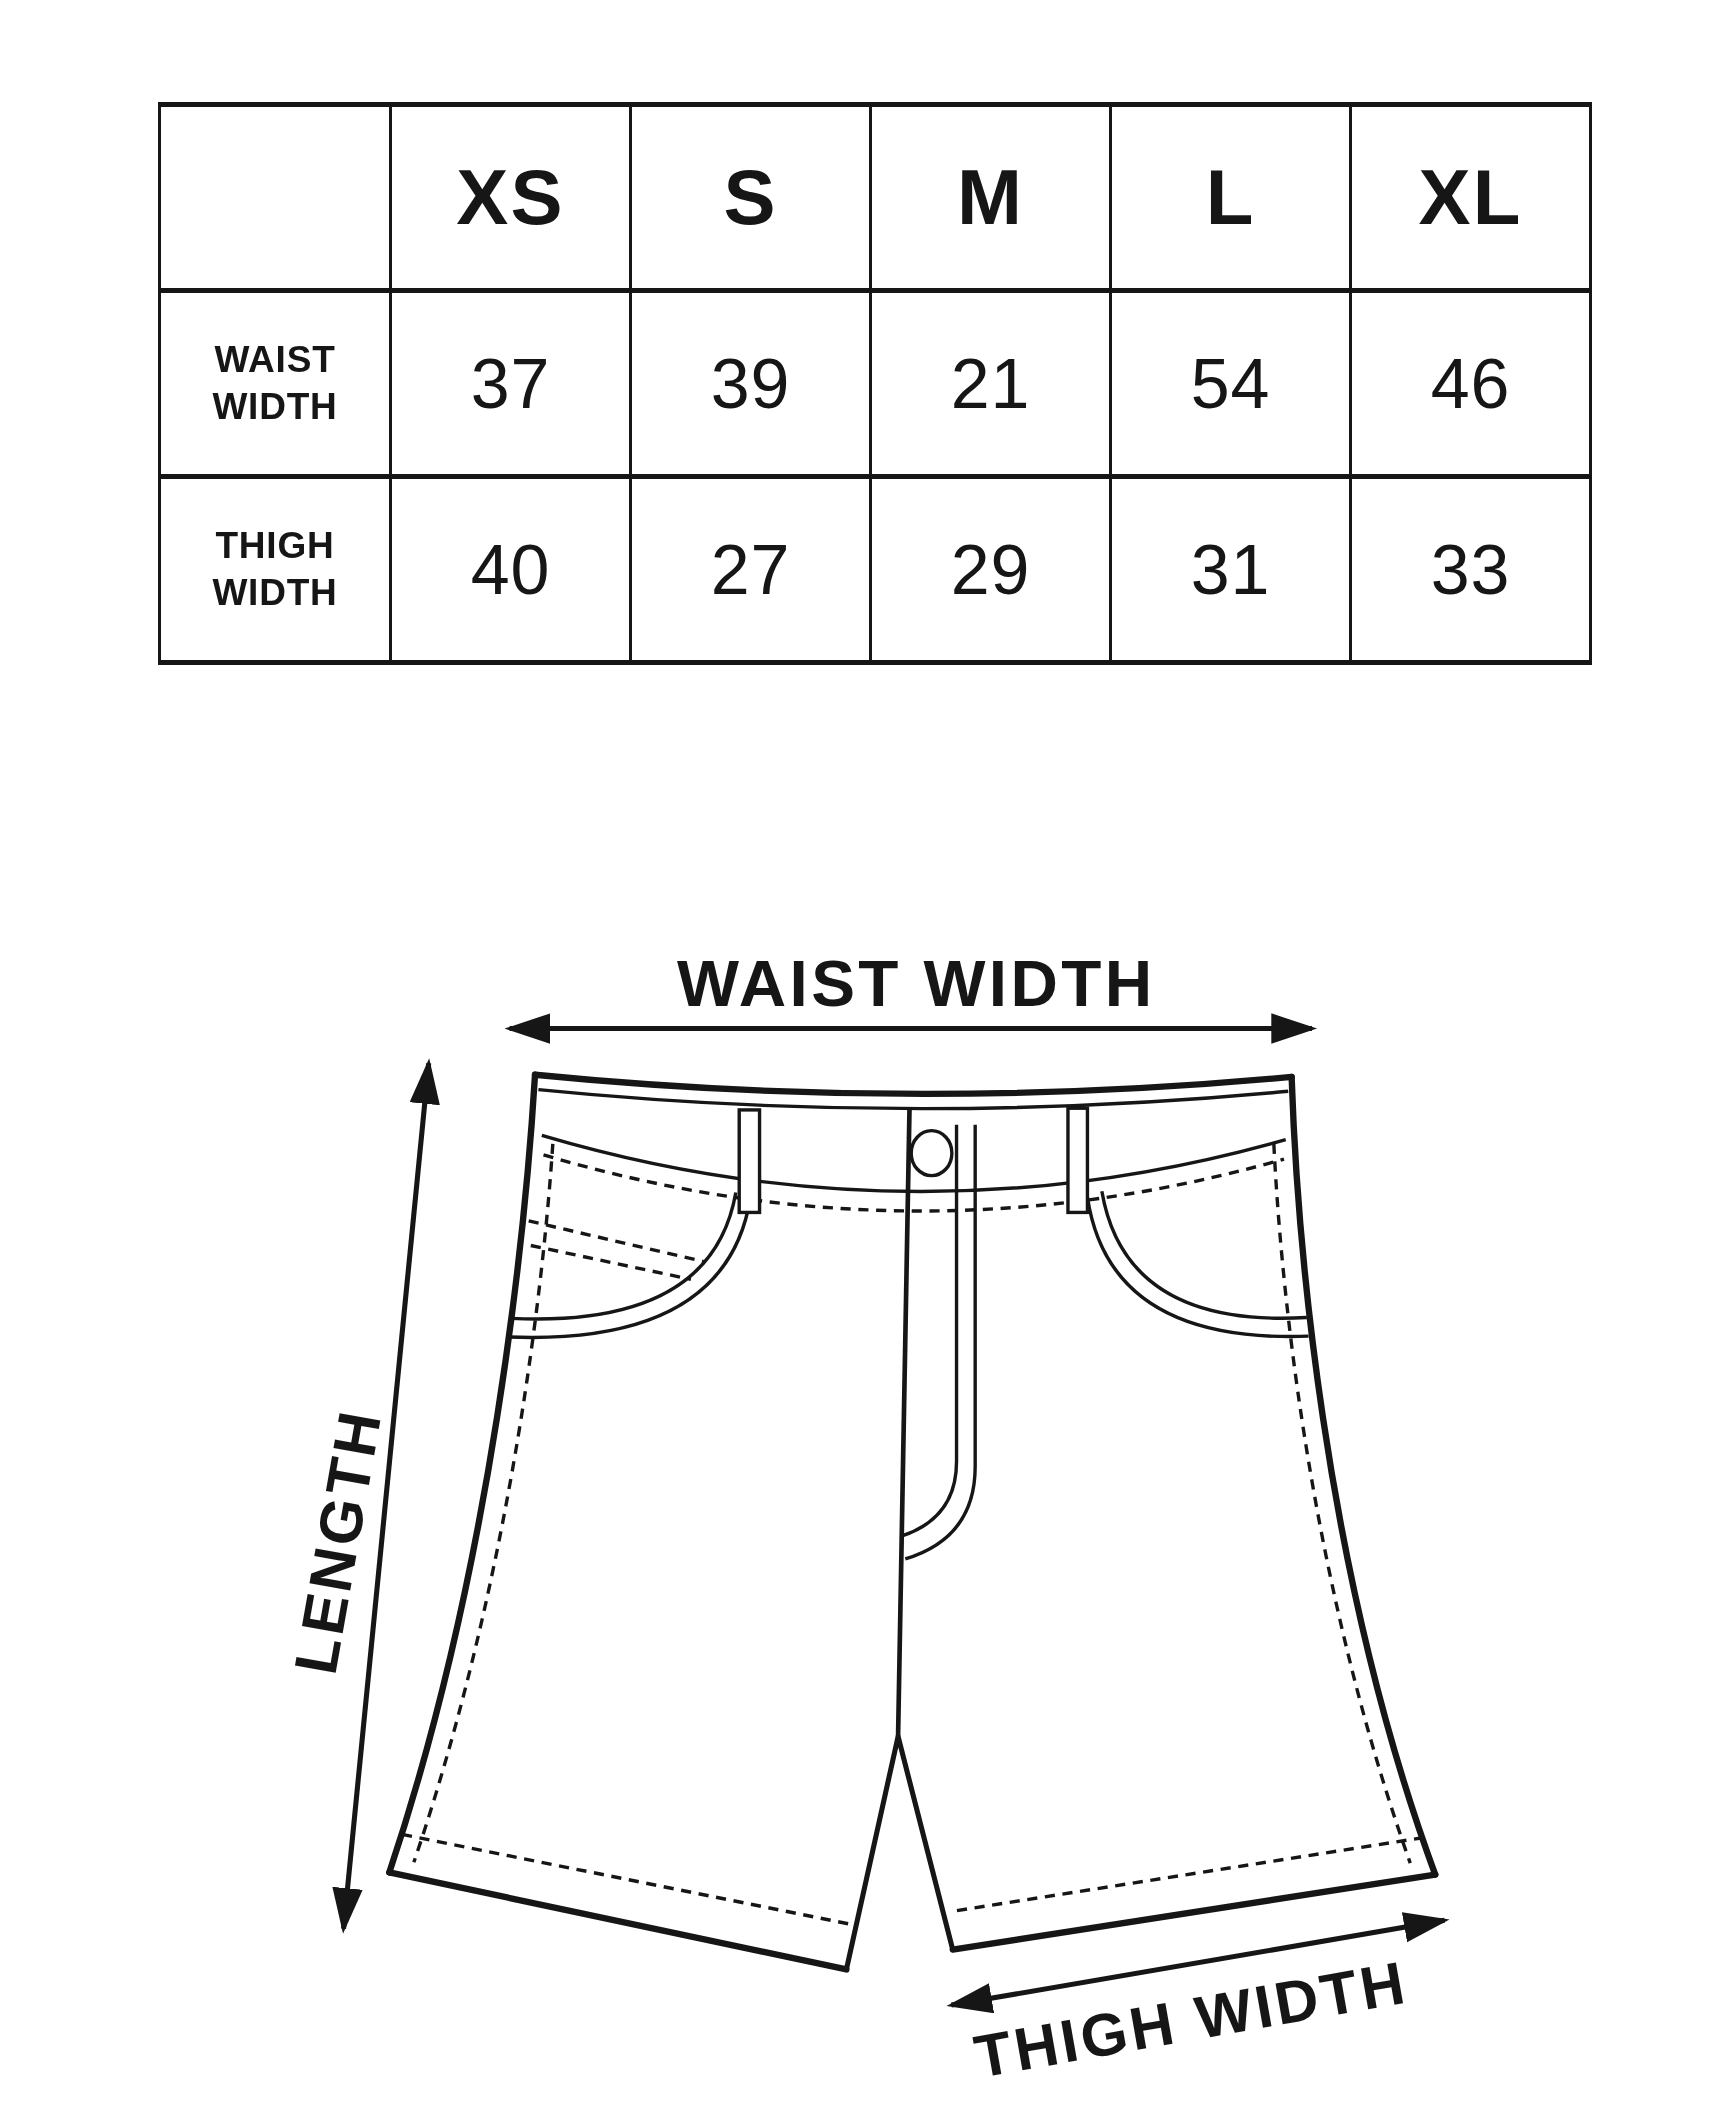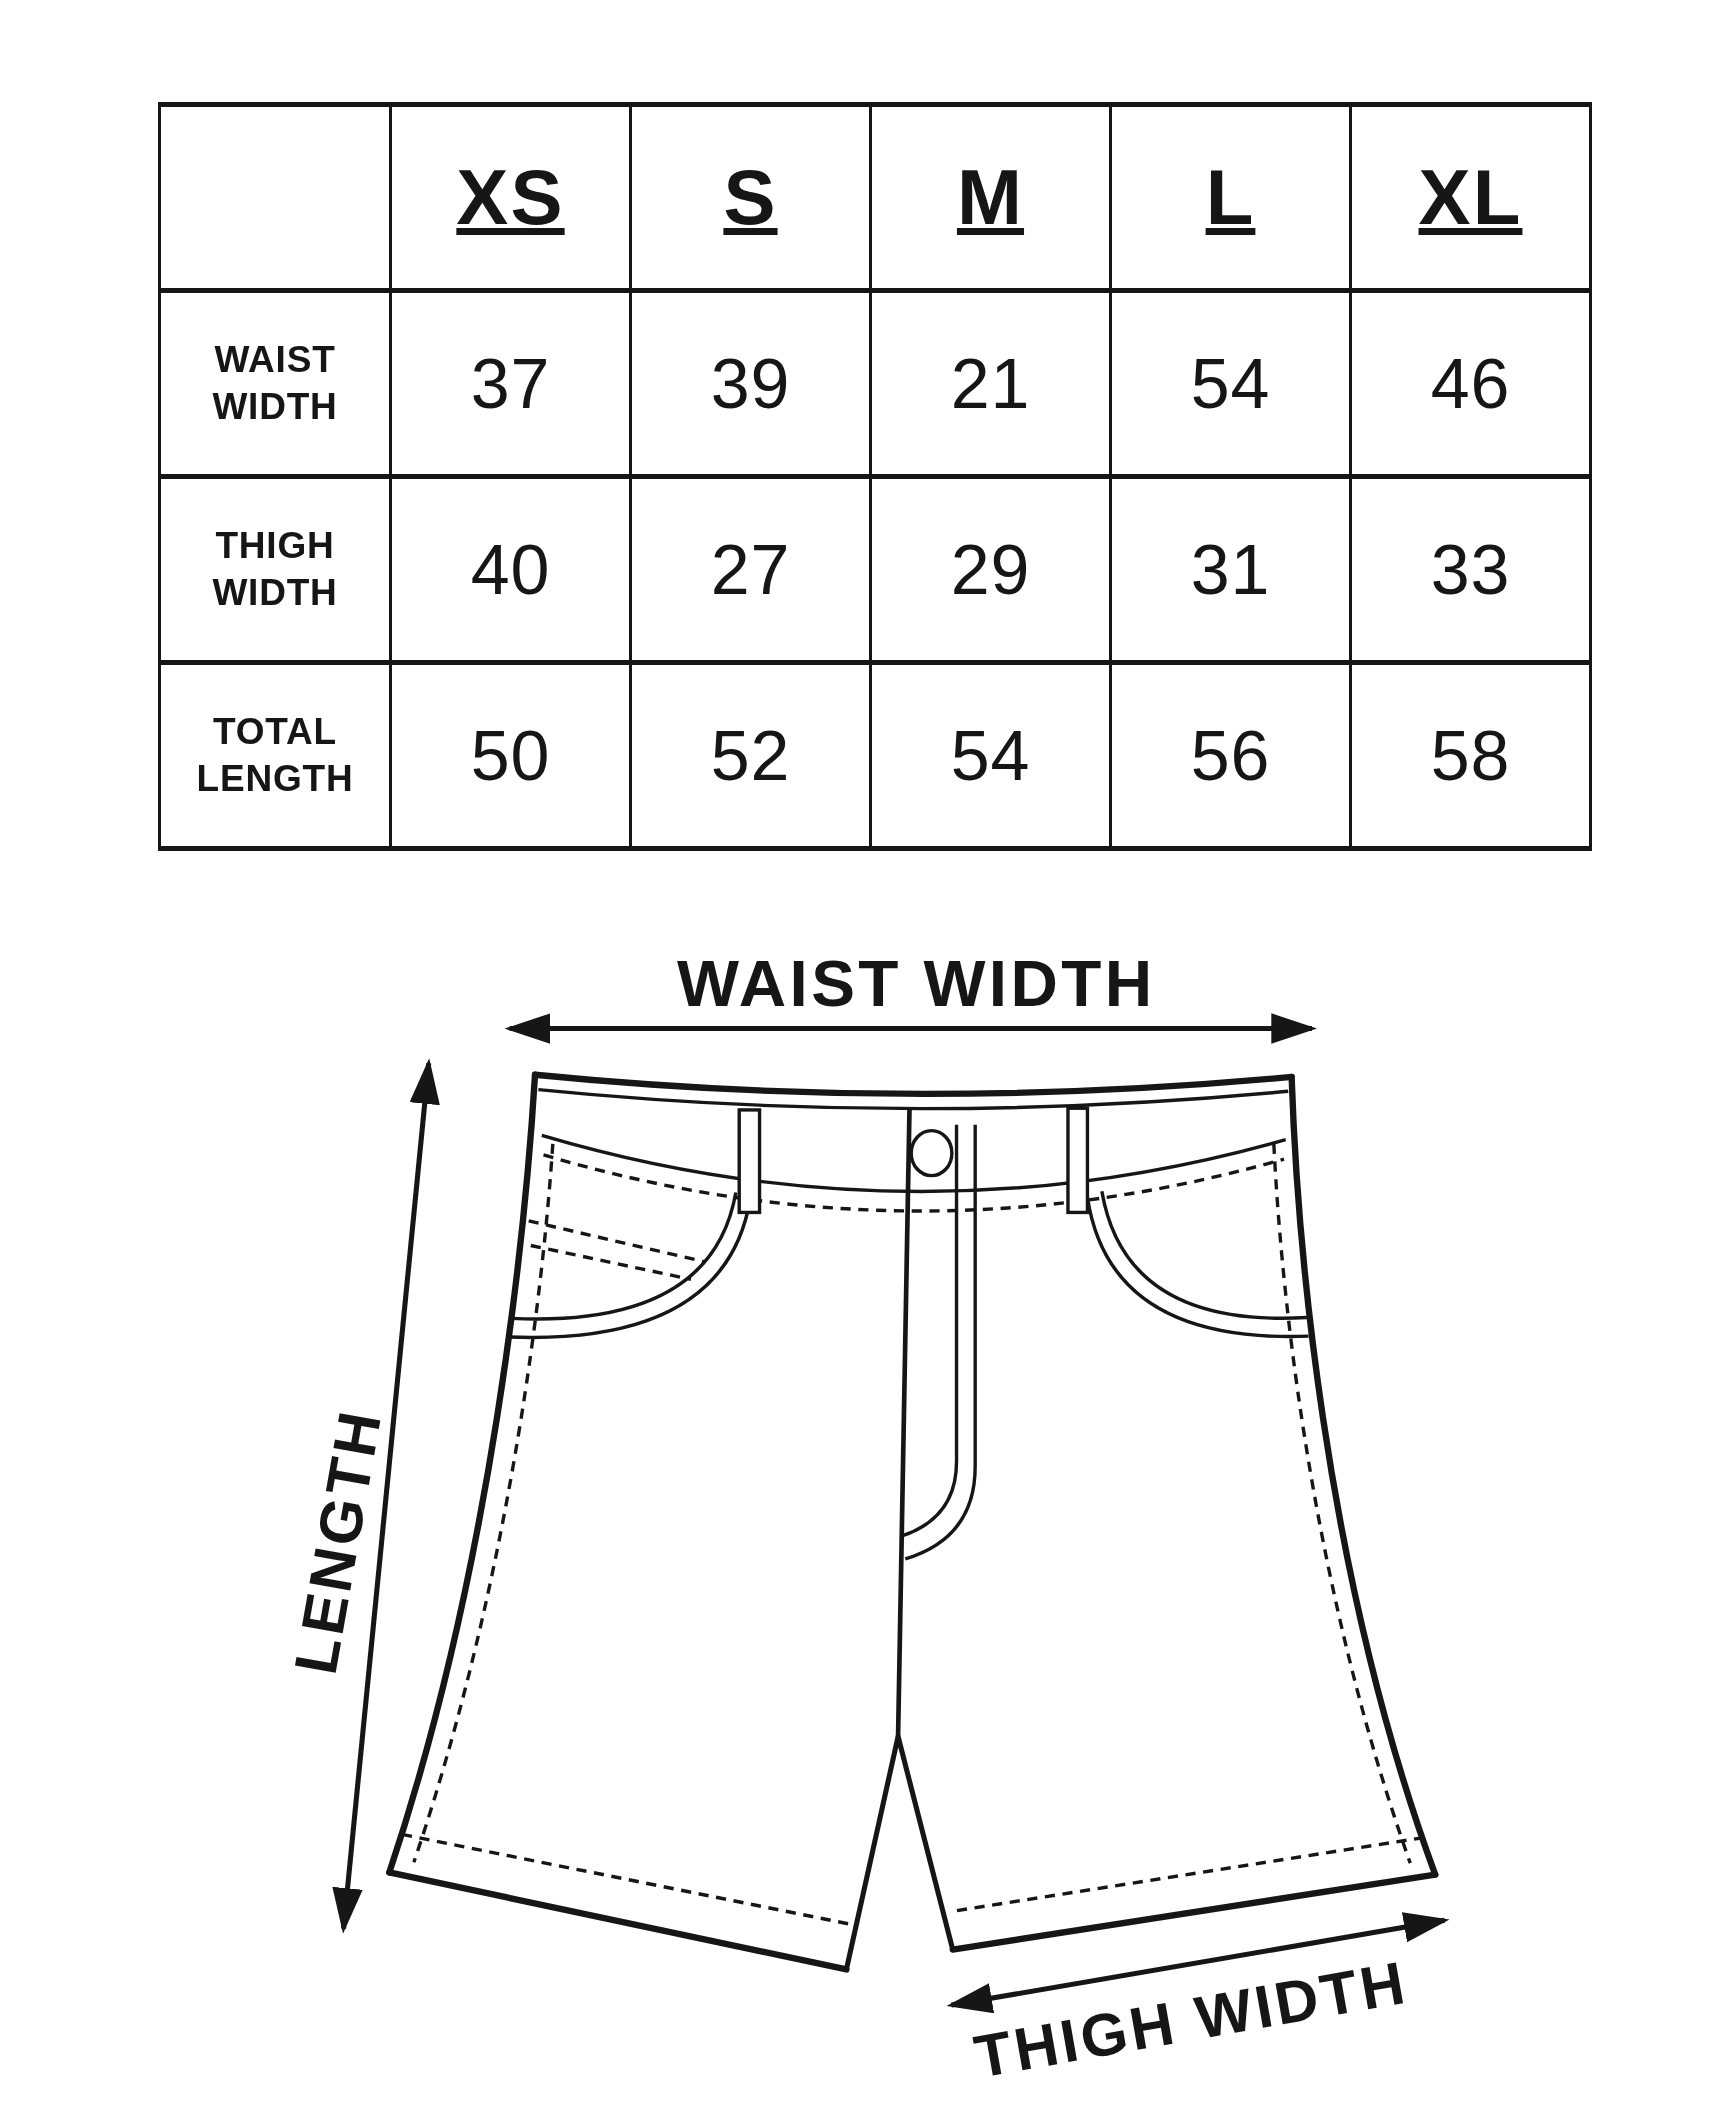--- a/index.html
+++ b/index.html
@@ -11,21 +11,21 @@
   table.size-chart{
     position:absolute;left:158px;top:102px;
     border-collapse:collapse;table-layout:fixed;width:1430px;
   }
   table.size-chart tr{height:186px;}
   table.size-chart td{
     border:3.4px solid #161616;border-top-width:5.5px;border-bottom-width:5.5px;
     text-align:center;vertical-align:middle;background:#ffffff;overflow:hidden;
   }
   td.corner{border-top:none;border-left:none;background:transparent;}
-  td.hdr{font-size:78px;font-weight:700;letter-spacing:2.1px;text-decoration:underline;}
+  td.hdr{font-size:78px;font-weight:700;letter-spacing:2.1px;}
   td.num{font-size:70px;font-weight:400;letter-spacing:0.8px;}
   td.rowlabel{font-size:37px;font-weight:700;letter-spacing:0.8px;line-height:1.25;padding:0 23px;}
   
   svg.flat{position:absolute;left:0;top:0;width:1736px;height:2169px;}
   svg.flat text{font-family:"Liberation Sans","DejaVu Sans",sans-serif;font-weight:700;fill:#161616;}
 </style>
 </head>
 <body>
 
 <div class="sheet">
@@ -56,28 +56,20 @@
       <td class="num">54</td>
       <td class="num">46</td>
     </tr>
     <tr>
       <td class="rowlabel">THIGH WIDTH</td>
       <td class="num">40</td>
       <td class="num">27</td>
       <td class="num">29</td>
       <td class="num">31</td>
       <td class="num">33</td>
-    </tr>
-    <tr>
-      <td class="rowlabel">TOTAL LENGTH</td>
-      <td class="num">50</td>
-      <td class="num">52</td>
-      <td class="num">54</td>
-      <td class="num">56</td>
-      <td class="num">58</td>
     </tr>
   </tbody>
     </table>
 
   <svg class="flat" viewBox="0 0 4096 5120">
     <defs>
       <marker id="ah" markerWidth="10" markerHeight="8" refX="8" refY="3" orient="auto-start-reverse" markerUnits="strokeWidth">
         <path d="M0,0 L9,3 L0,6 Z" fill="#161616"></path>
       </marker>
     </defs>

